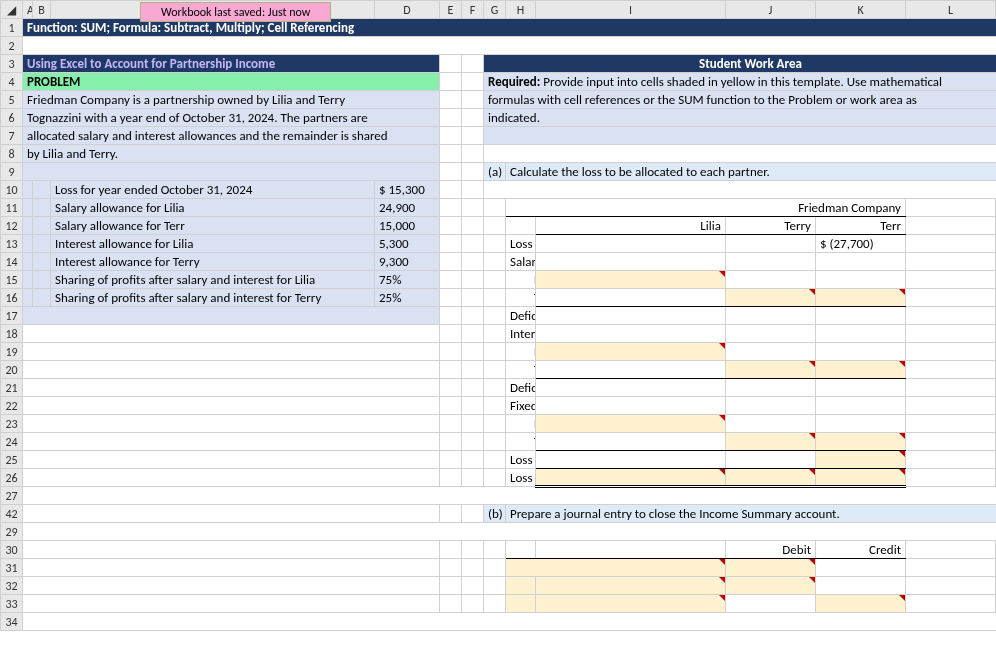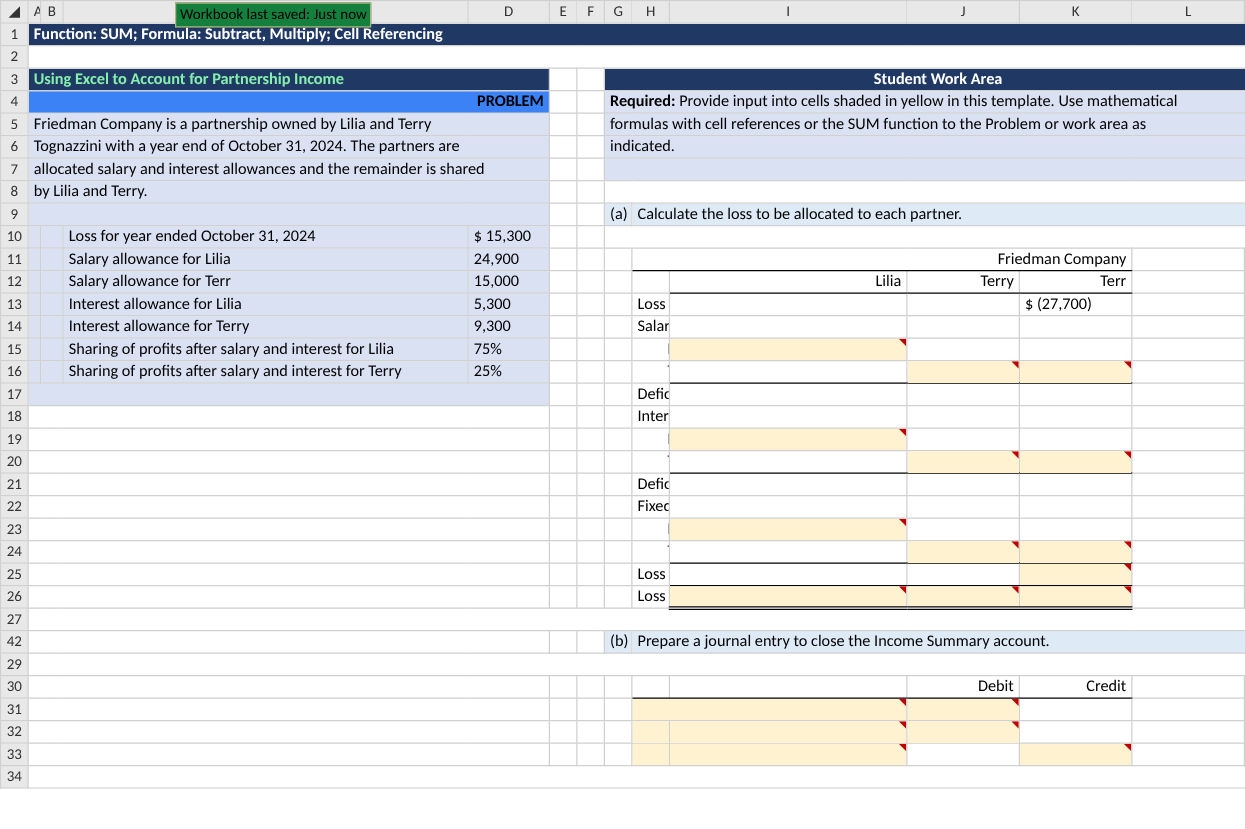--- a/index.html
+++ b/index.html
@@ -8,23 +8,23 @@
     font-family: Calibri, Arial, sans-serif;
     font-size: 13px;
     background: #fff;
     color: #000;
     width: 996px;
   }
   .tooltip {
     position: absolute;
     top: 2px;
     left: 140px;
-    background: #15803d;
+    background: #f9a8d4;
     border: 1px solid #b0b080;
-    padding: 2px 3px;
+    padding: 2px 20px;
     font-size: 12px;
     z-index: 100;
   }
   table.sheet {
     border-collapse: collapse;
     table-layout: fixed;
     width: 996px;
   }
   table.sheet td, table.sheet th {
     border: 1px solid #d0d0d0;
@@ -67,27 +67,27 @@
   .cL { width: 90px; }
   .cM { width: 22px; }
 
   .darkbar {
     background: #1f3864;
     color: #fff;
     font-weight: bold;
   }
   .sectionhdr {
     background: #1f3864;
-    color: #86efac;
+    color: #c4b5fd;
     font-weight: bold;
   }
   .problemhdr {
-    background: #3b82f6;
+    background: #86efac;
     font-weight: bold;
-    text-align: right;
+    text-align: left;
   }
   .studenthdr {
     background: #1f3864;
     color:#fff;
     font-weight:bold;
     text-align:center;
   }
   .lightblue { background: #d9e1f2; }
   .lightblueQ { background: #deebf7; }
   .yellowcell { background: #fff2d0; position: relative; }

